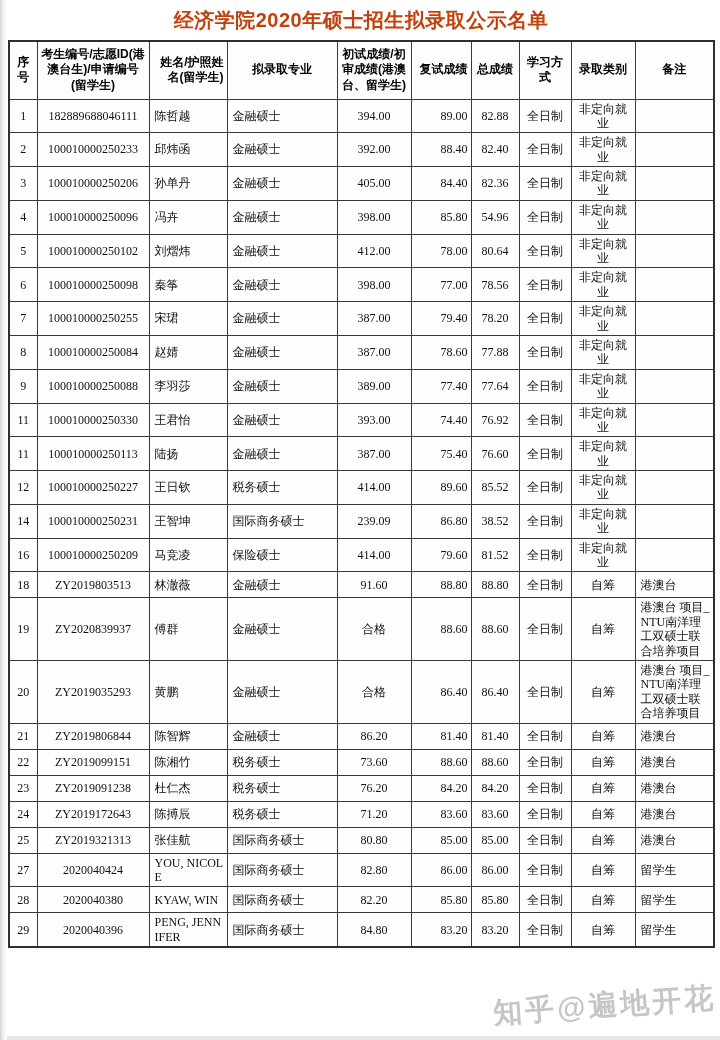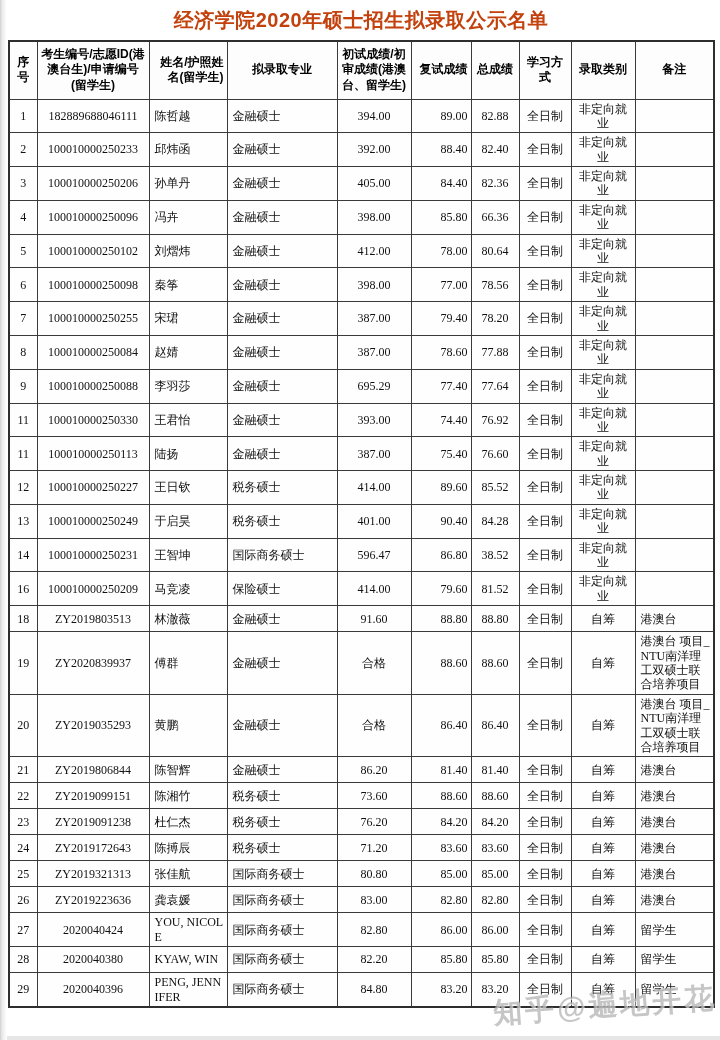--- a/index.html
+++ b/index.html
@@ -156,21 +156,21 @@
           <td>非定向就业</td>
           <td></td>
         </tr>
         <tr>
           <td>4</td>
           <td>100010000250096</td>
           <td>冯卉</td>
           <td>金融硕士</td>
           <td>398.00</td>
           <td>85.80</td>
-          <td>66.36</td>
+          <td>54.96</td>
           <td>全日制</td>
           <td>非定向就业</td>
           <td></td>
         </tr>
         <tr>
           <td>5</td>
           <td>100010000250102</td>
           <td>刘熠炜</td>
           <td>金融硕士</td>
           <td>412.00</td>
@@ -214,21 +214,21 @@
           <td>77.88</td>
           <td>全日制</td>
           <td>非定向就业</td>
           <td></td>
         </tr>
         <tr>
           <td>9</td>
           <td>100010000250088</td>
           <td>李羽莎</td>
           <td>金融硕士</td>
-          <td>695.29</td>
+          <td>389.00</td>
           <td>77.40</td>
           <td>77.64</td>
           <td>全日制</td>
           <td>非定向就业</td>
           <td></td>
         </tr>
         <tr>
           <td>11</td>
           <td>100010000250330</td>
           <td>王君怡</td>
@@ -258,37 +258,25 @@
           <td>王日钦</td>
           <td>税务硕士</td>
           <td>414.00</td>
           <td>89.60</td>
           <td>85.52</td>
           <td>全日制</td>
           <td>非定向就业</td>
           <td></td>
         </tr>
         <tr>
-          <td>13</td>
-          <td>100010000250249</td>
-          <td>于启昊</td>
-          <td>税务硕士</td>
-          <td>401.00</td>
-          <td>90.40</td>
-          <td>84.28</td>
-          <td>全日制</td>
-          <td>非定向就业</td>
-          <td></td>
-        </tr>
-        <tr>
           <td>14</td>
           <td>100010000250231</td>
           <td>王智坤</td>
           <td>国际商务硕士</td>
-          <td>596.47</td>
+          <td>239.09</td>
           <td>86.80</td>
           <td>38.52</td>
           <td>全日制</td>
           <td>非定向就业</td>
           <td></td>
         </tr>
         <tr>
           <td>16</td>
           <td>100010000250209</td>
           <td>马竞凌</td>
@@ -390,32 +378,20 @@
           <td>张佳航</td>
           <td>国际商务硕士</td>
           <td>80.80</td>
           <td>85.00</td>
           <td>85.00</td>
           <td>全日制</td>
           <td>自筹</td>
           <td>港澳台</td>
         </tr>
         <tr>
-          <td>26</td>
-          <td>ZY2019223636</td>
-          <td>龚袁媛</td>
-          <td>国际商务硕士</td>
-          <td>83.00</td>
-          <td>82.80</td>
-          <td>82.80</td>
-          <td>全日制</td>
-          <td>自筹</td>
-          <td>港澳台</td>
-        </tr>
-        <tr>
           <td>27</td>
           <td>2020040424</td>
           <td>YOU, NICOLE</td>
           <td>国际商务硕士</td>
           <td>82.80</td>
           <td>86.00</td>
           <td>86.00</td>
           <td>全日制</td>
           <td>自筹</td>
           <td>留学生</td>

